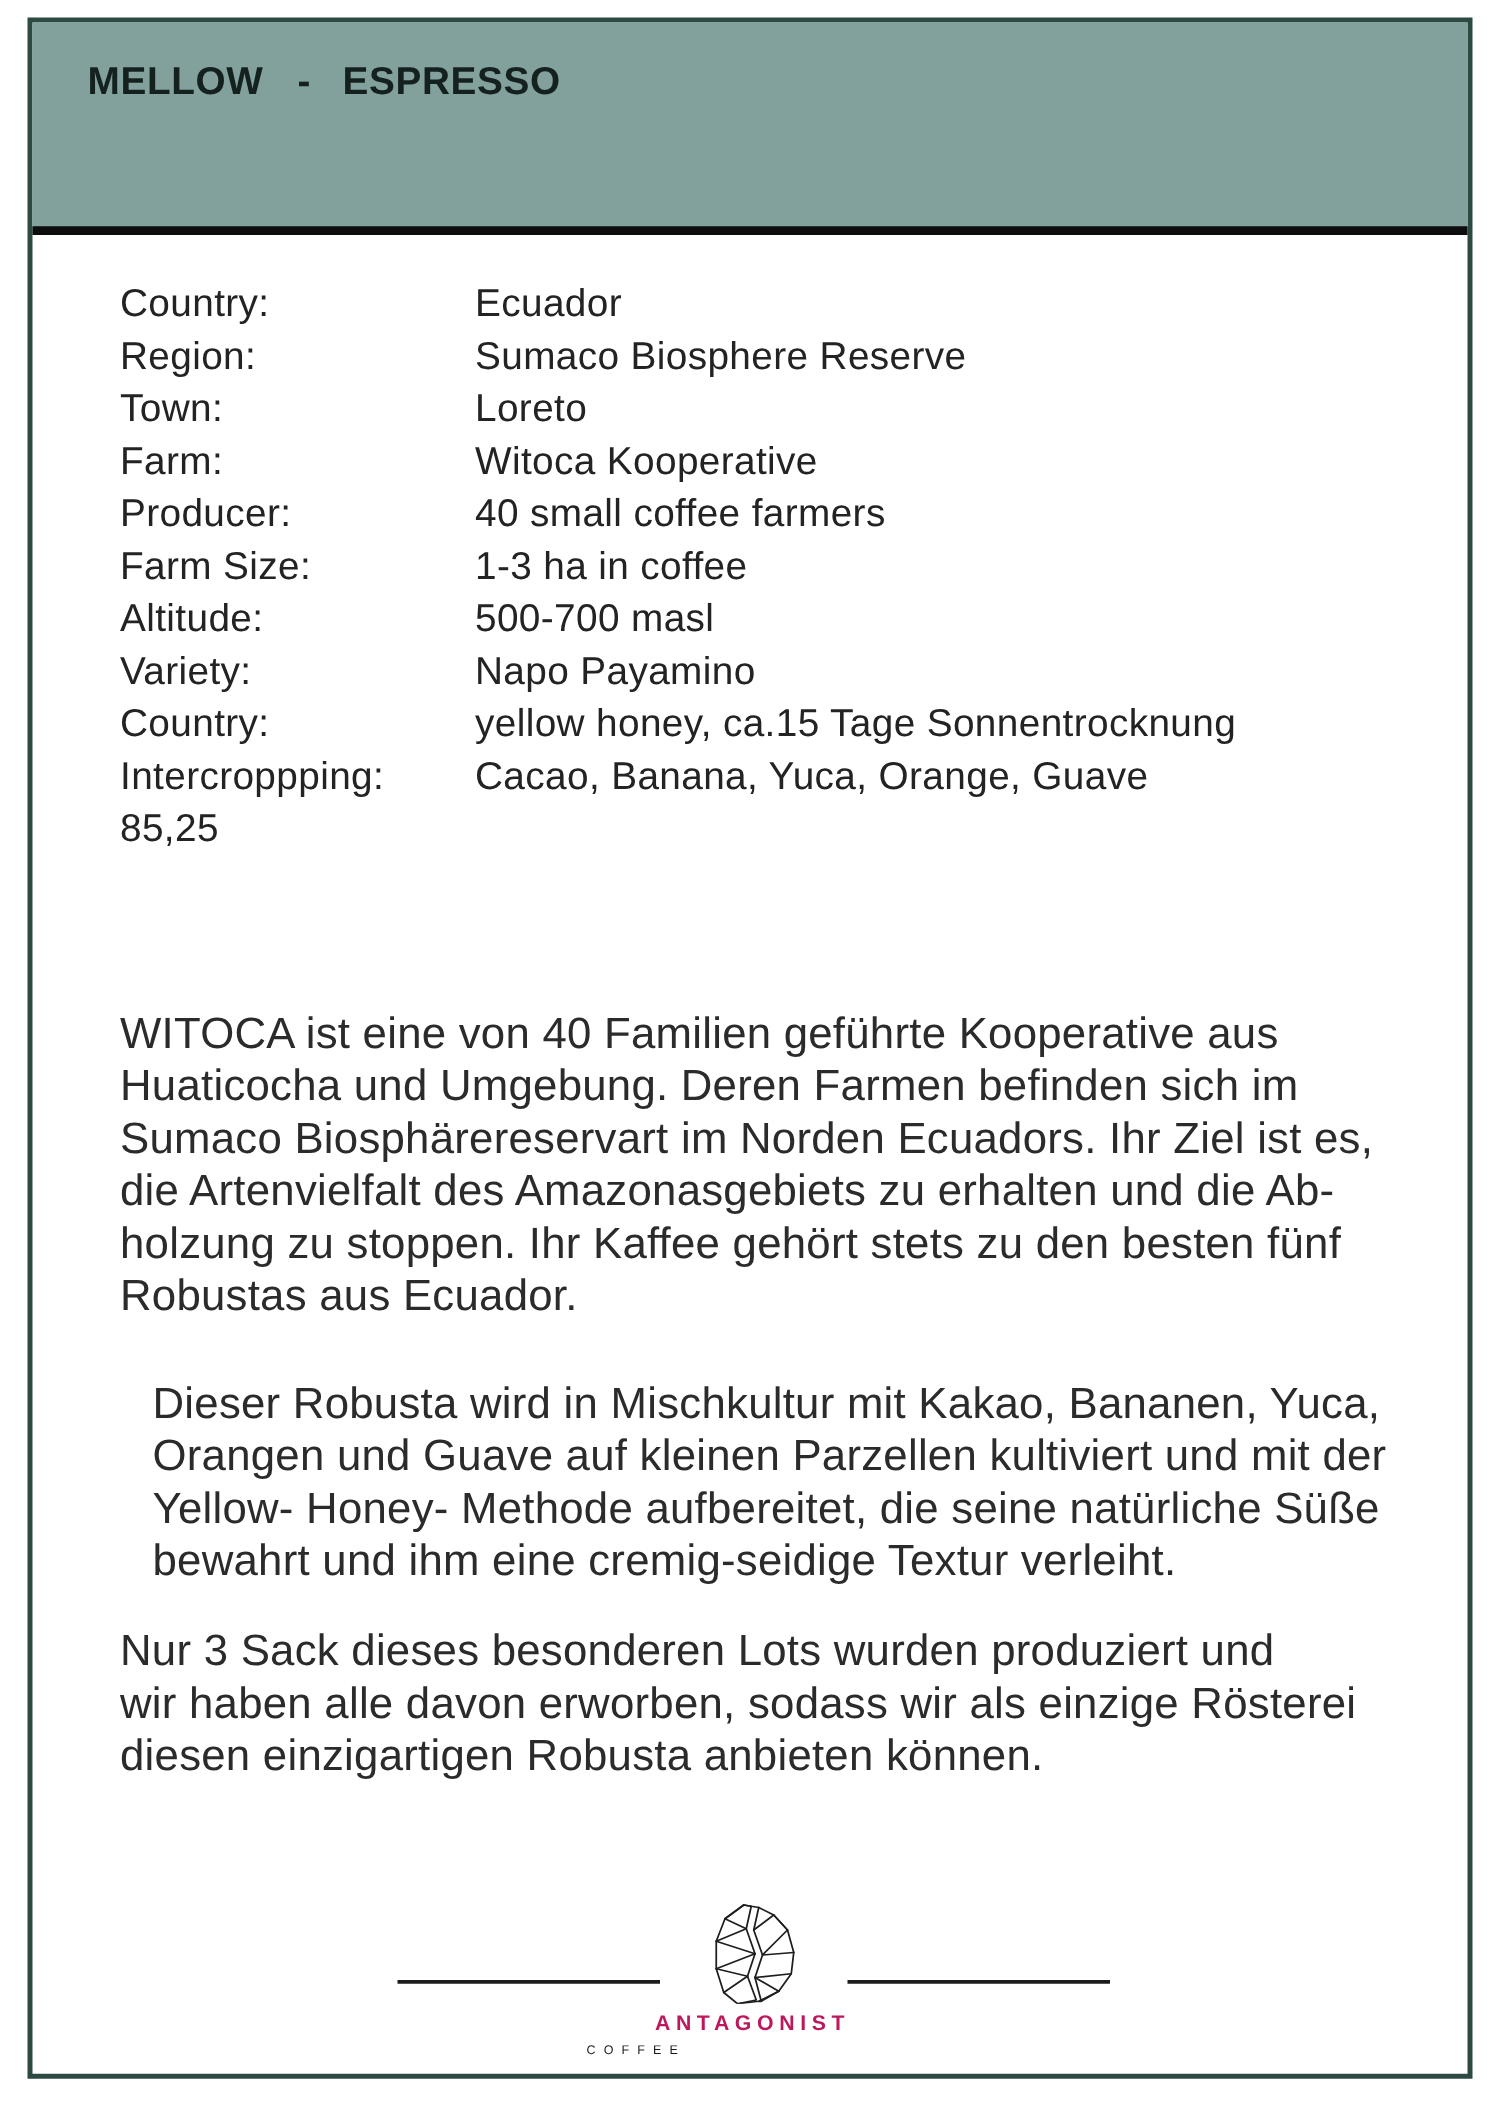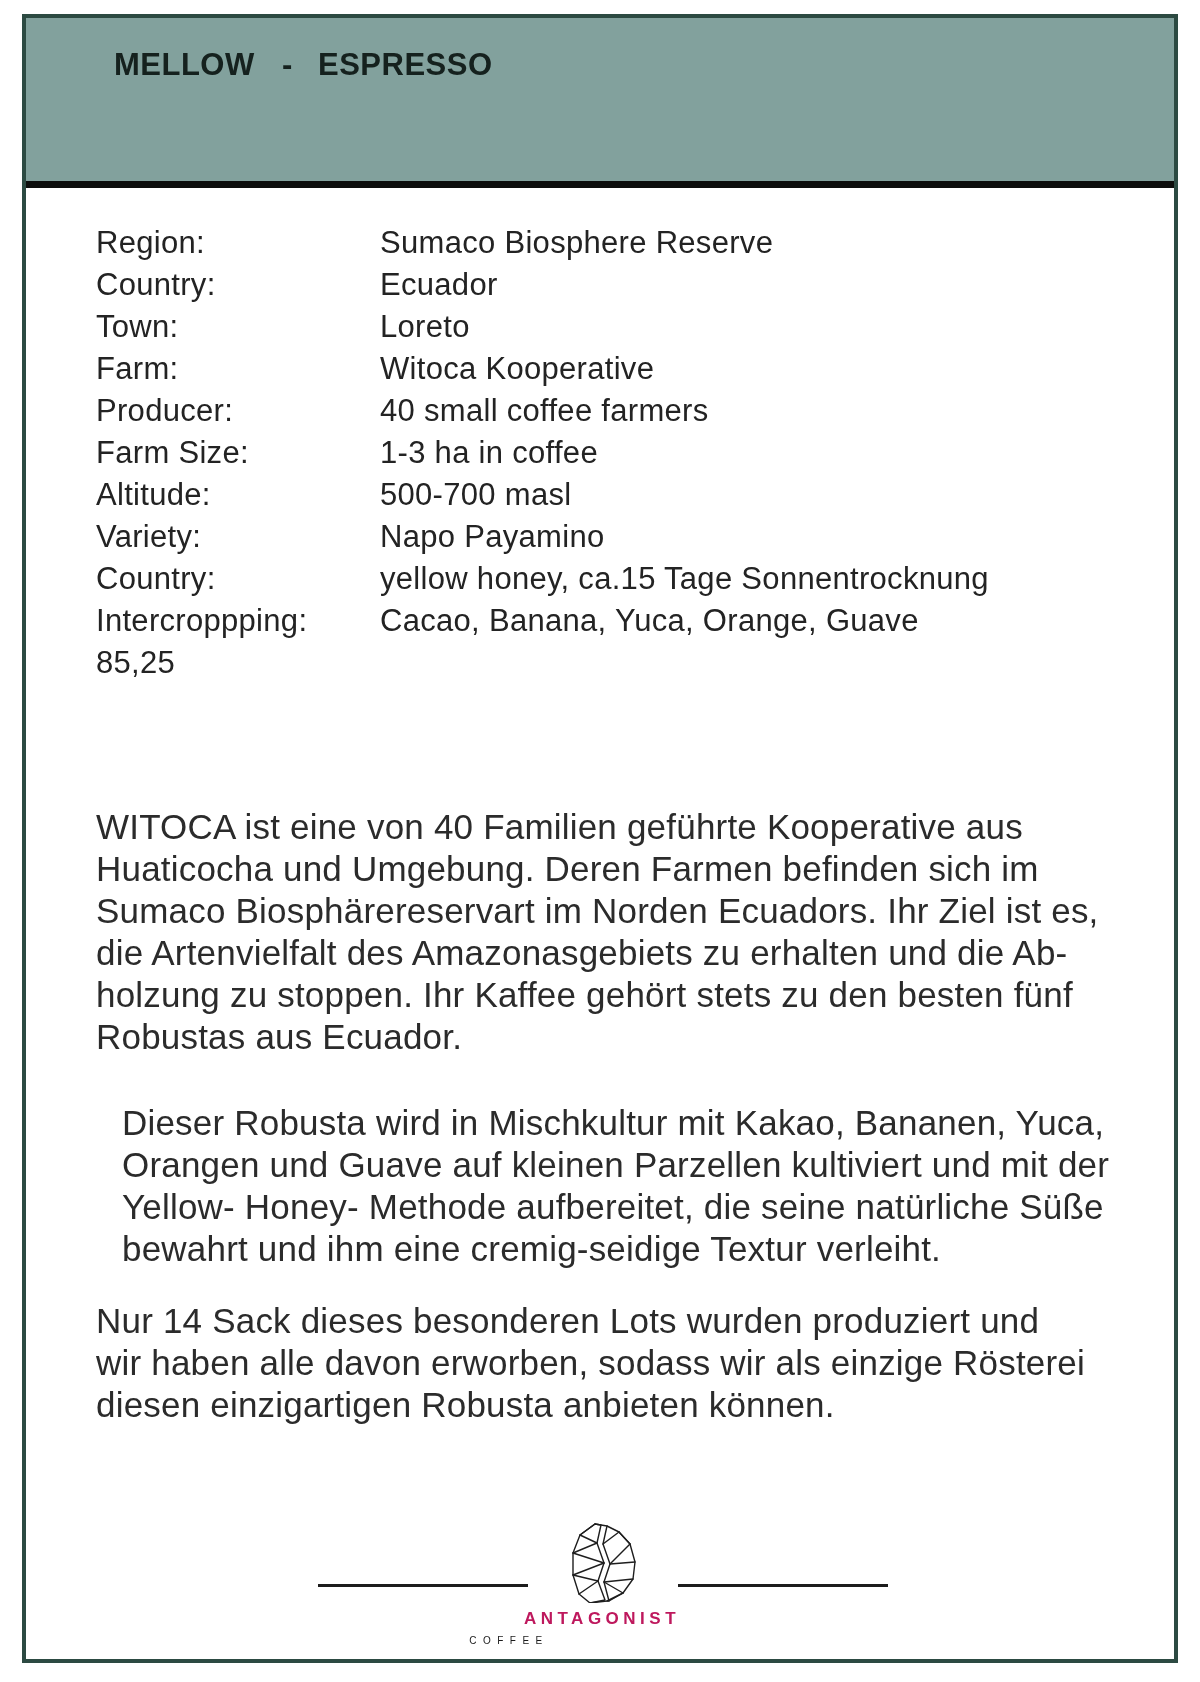--- a/index.html
+++ b/index.html
@@ -28,21 +28,21 @@
     position: absolute;
     left: 0; top: 0;
     width: 1148px; height: 163px;
     background: #82a19d;
     border-bottom: 7px solid #0c0d0c;
     box-sizing: content-box;
   }
   .header-inner {
     display: flex;
     align-items: flex-start;
-    padding: 27px 0 0 88px;
+    padding: 27px 0 0 44px;
     font-weight: bold;
     font-size: 31px;
     line-height: 40px;
     letter-spacing: 0.5px;
     color: #15211e;
   }
   .header-name { width: 168px; white-space: nowrap; }
   .header-sep  { width: 36px; }
   .header-right { flex: 1; }
   .header-notes { white-space: pre-line; }
@@ -122,26 +122,26 @@
         <span class="header-name">MELLOW</span>
         <span class="header-sep">-</span>
         <span class="header-right">
           <span>ESPRESSO</span><br>
         </span>
       </div>
     </div>
 
     <div class="info-table">
       <div class="info-row">
+        <span class="info-label">Country:</span>
+        <span class="info-value">Ecuador</span>
+      </div>
+      <div class="info-row">
         <span class="info-label">Region:</span>
         <span class="info-value">Sumaco Biosphere Reserve</span>
-      </div>
-      <div class="info-row">
-        <span class="info-label">Country:</span>
-        <span class="info-value">Ecuador</span>
       </div>
       <div class="info-row">
         <span class="info-label">Town:</span>
         <span class="info-value">Loreto</span>
       </div>
       <div class="info-row">
         <span class="info-label">Farm:</span>
         <span class="info-value">Witoca Kooperative</span>
       </div>
       <div class="info-row">
@@ -177,21 +177,21 @@
       <p class="gap-large">WITOCA ist eine von 40 Familien geführte Kooperative aus
 Huaticocha und Umgebung. Deren Farmen befinden sich im
 Sumaco Biosphärereservart im Norden Ecuadors. Ihr Ziel ist es,
 die Artenvielfalt des Amazonasgebiets zu erhalten und die Ab-
 holzung zu stoppen. Ihr Kaffee gehört stets zu den besten fünf
 Robustas aus Ecuador.</p>
       <p class="gap-small">Dieser Robusta wird in Mischkultur mit Kakao, Bananen, Yuca,
 Orangen und Guave auf kleinen Parzellen kultiviert und mit der
 Yellow- Honey- Methode aufbereitet, die seine natürliche Süße
 bewahrt und ihm eine cremig-seidige Textur verleiht.</p>
-      <p>Nur 14 Sack dieses besonderen Lots wurden produziert und
+      <p>Nur 3 Sack dieses besonderen Lots wurden produziert und
 wir haben alle davon erworben, sodass wir als einzige Rösterei
 diesen einzigartigen Robusta anbieten können.</p>
     </div>
 
     <div class="divider left"></div>
     <div class="divider right"></div>
 
     <svg class="bean" viewBox="0 0 66 80" fill="none" stroke="#1e1e1e" stroke-width="1.4" stroke-linejoin="round" stroke-linecap="round">
 
       <polygon points="24,1 9,12 2,30 2,52 8,71 19,80 36,78 52,70 62,56 64,39 59,21 48,9 36,3"></polygon>

